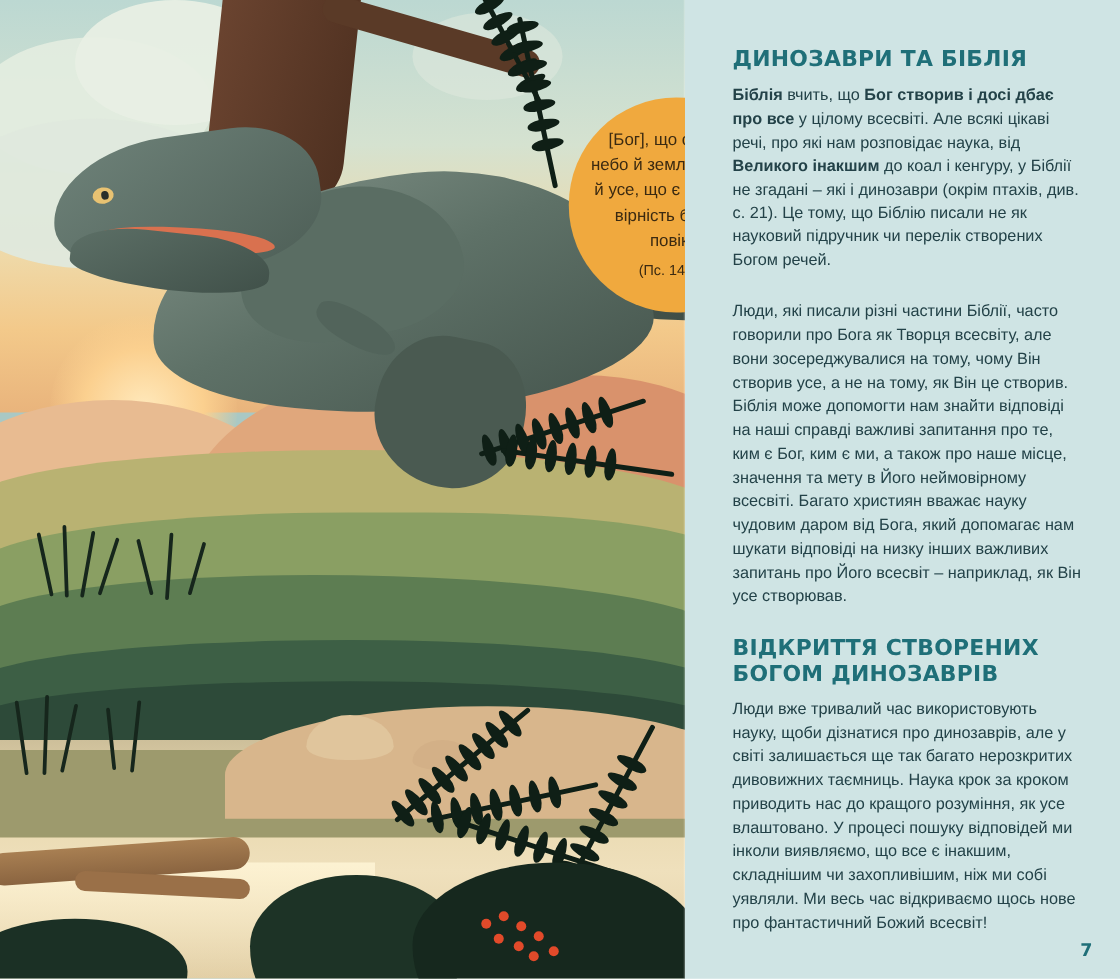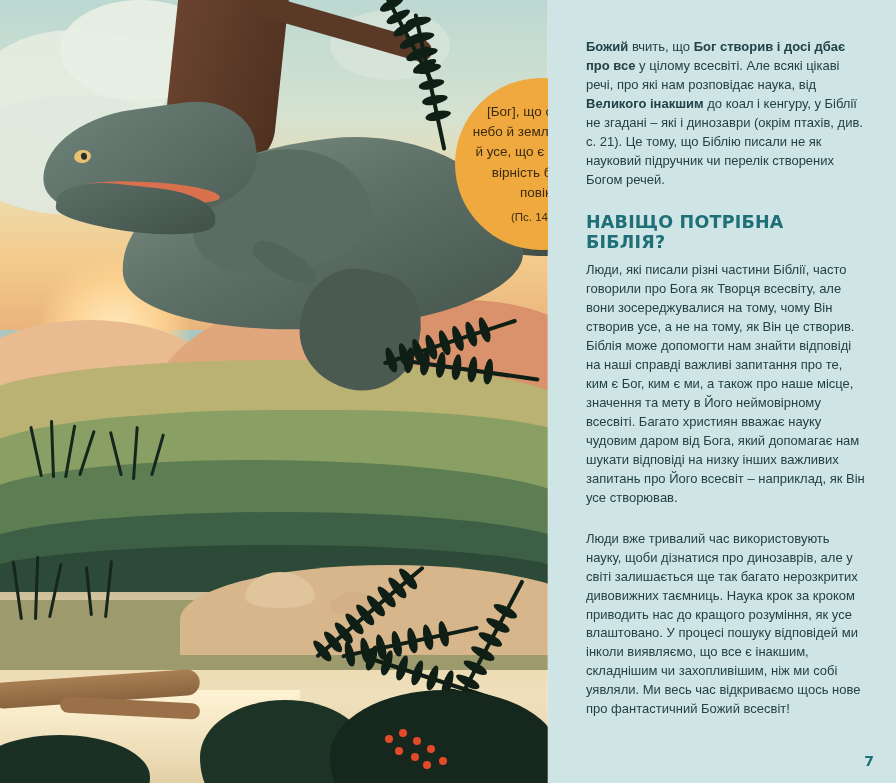--- a/index.html
+++ b/index.html
@@ -474,26 +474,27 @@
         <span class="verse-ref">(Пс. 146, 6)</span>
       </div>
     </div>
   </div>
 
   <div class="divider-line"></div>
 
   <div class="text-col">
     <div class="text-inner">
 
+      <h2 class="heading">ДИНОЗАВРИ ТА БІБЛІЯ</h2>
       <p class="body">
-        <b>Божий</b> вчить, що <b>Бог створив і досі дбає про все</b> у цілому всесвіті. Але всякі цікаві речі, про які нам розповідає наука, від <b>Великого інакшим</b> до коал і кенгуру, у Біблії не згадані – які і динозаври (окрім птахів, див. с. 21). Це тому, що Біблію писали не як науковий підручник чи перелік створених Богом речей.
+        <b>Біблія</b> вчить, що <b>Бог створив і досі дбає про все</b> у цілому всесвіті. Але всякі цікаві речі, про які нам розповідає наука, від <b>Великого інакшим</b> до коал і кенгуру, у Біблії не згадані – які і динозаври (окрім птахів, див. с. 21). Це тому, що Біблію писали не як науковий підручник чи перелік створених Богом речей.
       </p>
 
-      <h2 class="heading sec2">НАВІЩО ПОТРІБНА БІБЛІЯ?</h2>
       <p class="body">Люди, які писали різні частини Біблії, часто говорили про Бога як Творця всесвіту, але вони зосереджувалися на тому, чому Він створив усе, а не на тому, як Він це створив. Біблія може допомогти нам знайти відповіді на наші справді важливі запитання про те, ким є Бог, ким є ми, а також про наше місце, значення та мету в Його неймовірному всесвіті. Багато християн вважає науку чудовим даром від Бога, який допомагає нам шукати відповіді на низку інших важливих запитань про Його всесвіт – наприклад, як Він усе створював.</p>
 
+      <h2 class="heading sec2">ВІДКРИТТЯ СТВОРЕНИХ БОГОМ ДИНОЗАВРІВ</h2>
       <p class="body">Люди вже тривалий час використовують науку, щоби дізнатися про динозаврів, але у світі залишається ще так багато нерозкритих дивовижних таємниць. Наука крок за кроком приводить нас до кращого розуміння, як усе влаштовано. У процесі пошуку відповідей ми інколи виявляємо, що все є інакшим, складнішим чи захопливішим, ніж ми собі уявляли. Ми весь час відкриваємо щось нове про фантастичний Божий всесвіт!</p>
 
     </div>
     <div class="page-num">7</div>
   </div>
 
 </div>
 
 </body></html>

